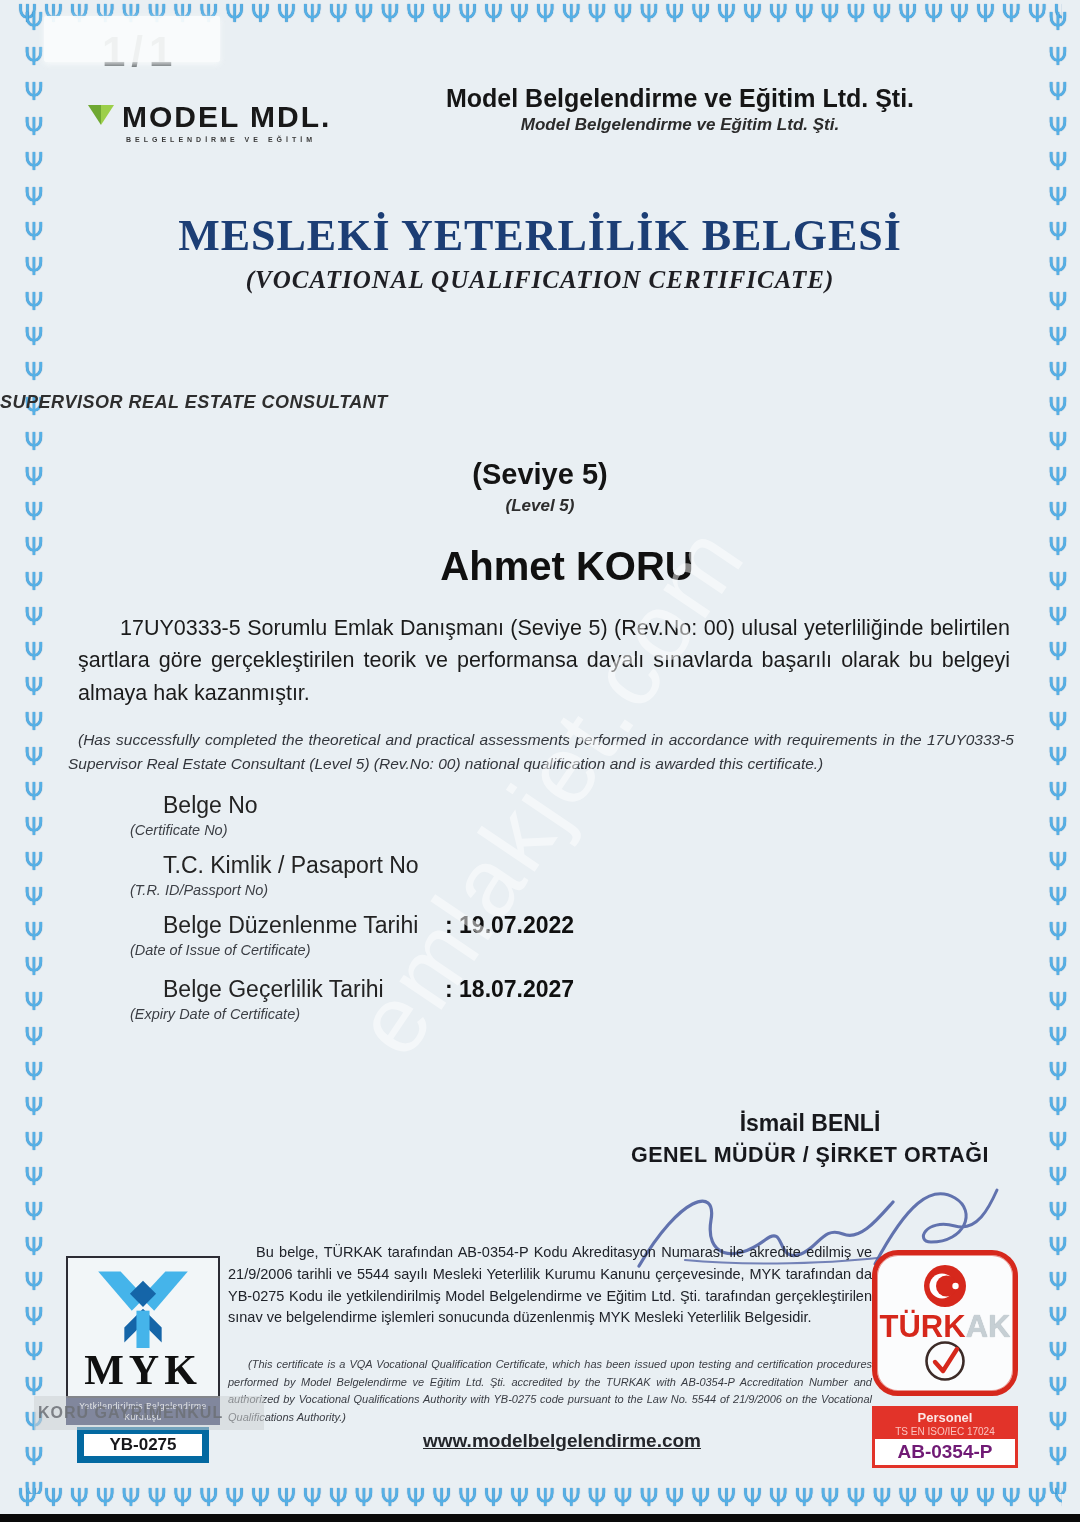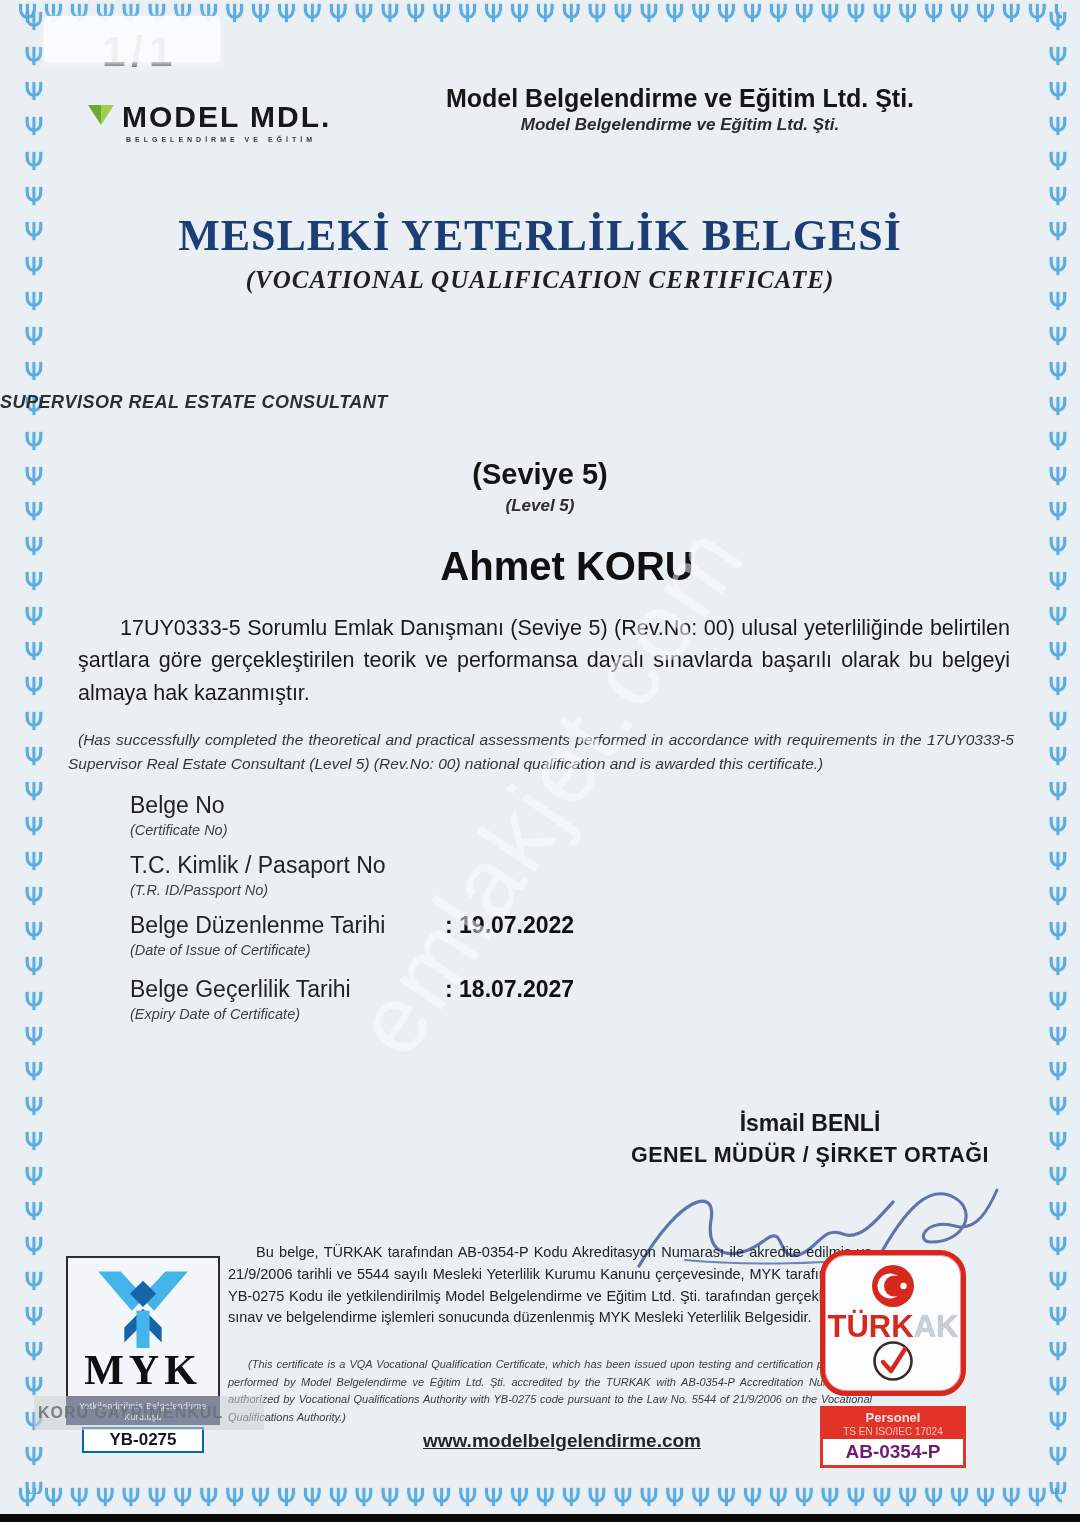--- a/index.html
+++ b/index.html
@@ -42,21 +42,21 @@
   .level-tr{position:absolute;left:0;width:1080px;top:458px;text-align:center;font-size:29px;font-weight:bold;color:#141414;}
   .level-en{position:absolute;left:0;width:1080px;top:496px;text-align:center;font-size:17px;font-style:italic;font-weight:bold;color:#2e2e2e;}
   .holder-name{position:absolute;left:0;width:1080px;top:544px;text-align:center;font-size:40px;font-weight:bold;color:#101010;margin-left:27px;}
 
   .body-tr{position:absolute;left:78px;width:932px;top:612px;font-size:21.5px;line-height:1.5;
     text-align:justify;text-indent:42px;color:#1b1b1b;}
   .body-en{position:absolute;left:68px;width:946px;top:728px;font-size:15.5px;font-style:italic;
     line-height:1.55;text-align:justify;text-indent:10px;color:#33363c;}
 
   .field{position:absolute;left:130px;width:760px;}
-  .field-label{font-size:23px;color:#232323;}
+  .field-label{font-size:23px;color:#232323;margin-left:33px;}
   .field-sub{font-size:14.5px;font-style:italic;color:#3c3f45;margin-top:3px;}
   .field-value{position:absolute;left:315px;top:0;font-size:23px;font-weight:bold;color:#101010;}
   .f1{top:792px;} .f2{top:852px;} .f3{top:912px;} .f4{top:976px;}
 
   .sig{position:absolute;left:600px;top:1110px;width:420px;text-align:center;}
   .sig-name{font-size:23px;font-weight:bold;color:#17181c;}
   .sig-title{font-size:21.5px;font-weight:bold;color:#17181c;margin-top:6px;letter-spacing:.5px;}
   .sig-scribble{position:absolute;left:625px;top:1168px;pointer-events:none;}
 
   .footer-tr{position:absolute;left:228px;width:644px;top:1242px;font-size:14.5px;line-height:1.5;
@@ -68,29 +68,29 @@
   .website span{text-decoration:underline;cursor:pointer;}
 
   
   .myk{position:absolute;left:66px;top:1256px;width:154px;}
   .myk-frame{border:2px solid #2c2c34;height:138px;background:#f2f6f8;position:relative;}
   .myk-icon{position:absolute;left:50%;top:4px;transform:translateX(-50%);}
   .myk-text{position:absolute;left:0;right:0;bottom:2px;text-align:center;font-size:42px;font-weight:bold;
     color:#101010;letter-spacing:5px;font-family:"Liberation Serif",serif;}
   .myk-banner{background:#252e5c;color:#fff;text-align:center;font-size:8.5px;line-height:1.25;
     padding:3px 1px;letter-spacing:.5px;}
-  .myk-code{border:2px solid #0369a1;background:#fff;width:110px;margin:2px auto 0;
+  .myk-code{border:7px solid #0369a1;background:#fff;width:110px;margin:2px auto 0;
     text-align:center;font-size:17px;font-weight:bold;color:#17171b;padding:1px 4px;}
   .myk-overlay{position:absolute;left:-32px;top:140px;width:230px;height:34px;
     background:rgba(205,209,212,.55);}
   .myk-watermark{position:absolute;left:-28px;top:148px;width:240px;font-size:16px;font-weight:bold;
     color:rgba(108,112,118,.85);letter-spacing:1px;white-space:nowrap;}
 
   
-  .turkak{position:absolute;left:820px;top:1250px;width:146px;}
+  .turkak{position:absolute;left:872px;top:1250px;width:146px;}
   .tk-frame{border:5px solid #d6281c;border-radius:26px;height:136px;background:#fbfcfd;
     position:relative;box-shadow:inset 0 0 0 1px #e9948e;}
   .tk-crescent{position:absolute;left:50%;top:8px;transform:translateX(-50%);}
   .tk-name{position:absolute;left:0;right:0;top:54px;text-align:center;font-size:31px;font-weight:bold;letter-spacing:0;}
   .tk-turk{color:#d6281c;} .tk-ak{color:#c6cfd4;text-shadow:0 0 1px #9aa4ab;}
   .tk-check{position:absolute;left:50%;bottom:4px;transform:translateX(-50%);}
   .tk-banner{background:#e23329;color:#fff;text-align:center;margin-top:10px;padding:4px 2px 2px;}
   .tk-banner-l1{font-size:13px;font-weight:bold;color:rgba(255,255,255,.88);}
   .tk-banner-l2{font-size:10px;color:rgba(255,220,216,.85);margin-top:1px;}
   .tk-code{background:#fff;border:3px solid #e23329;border-top:none;text-align:center;

